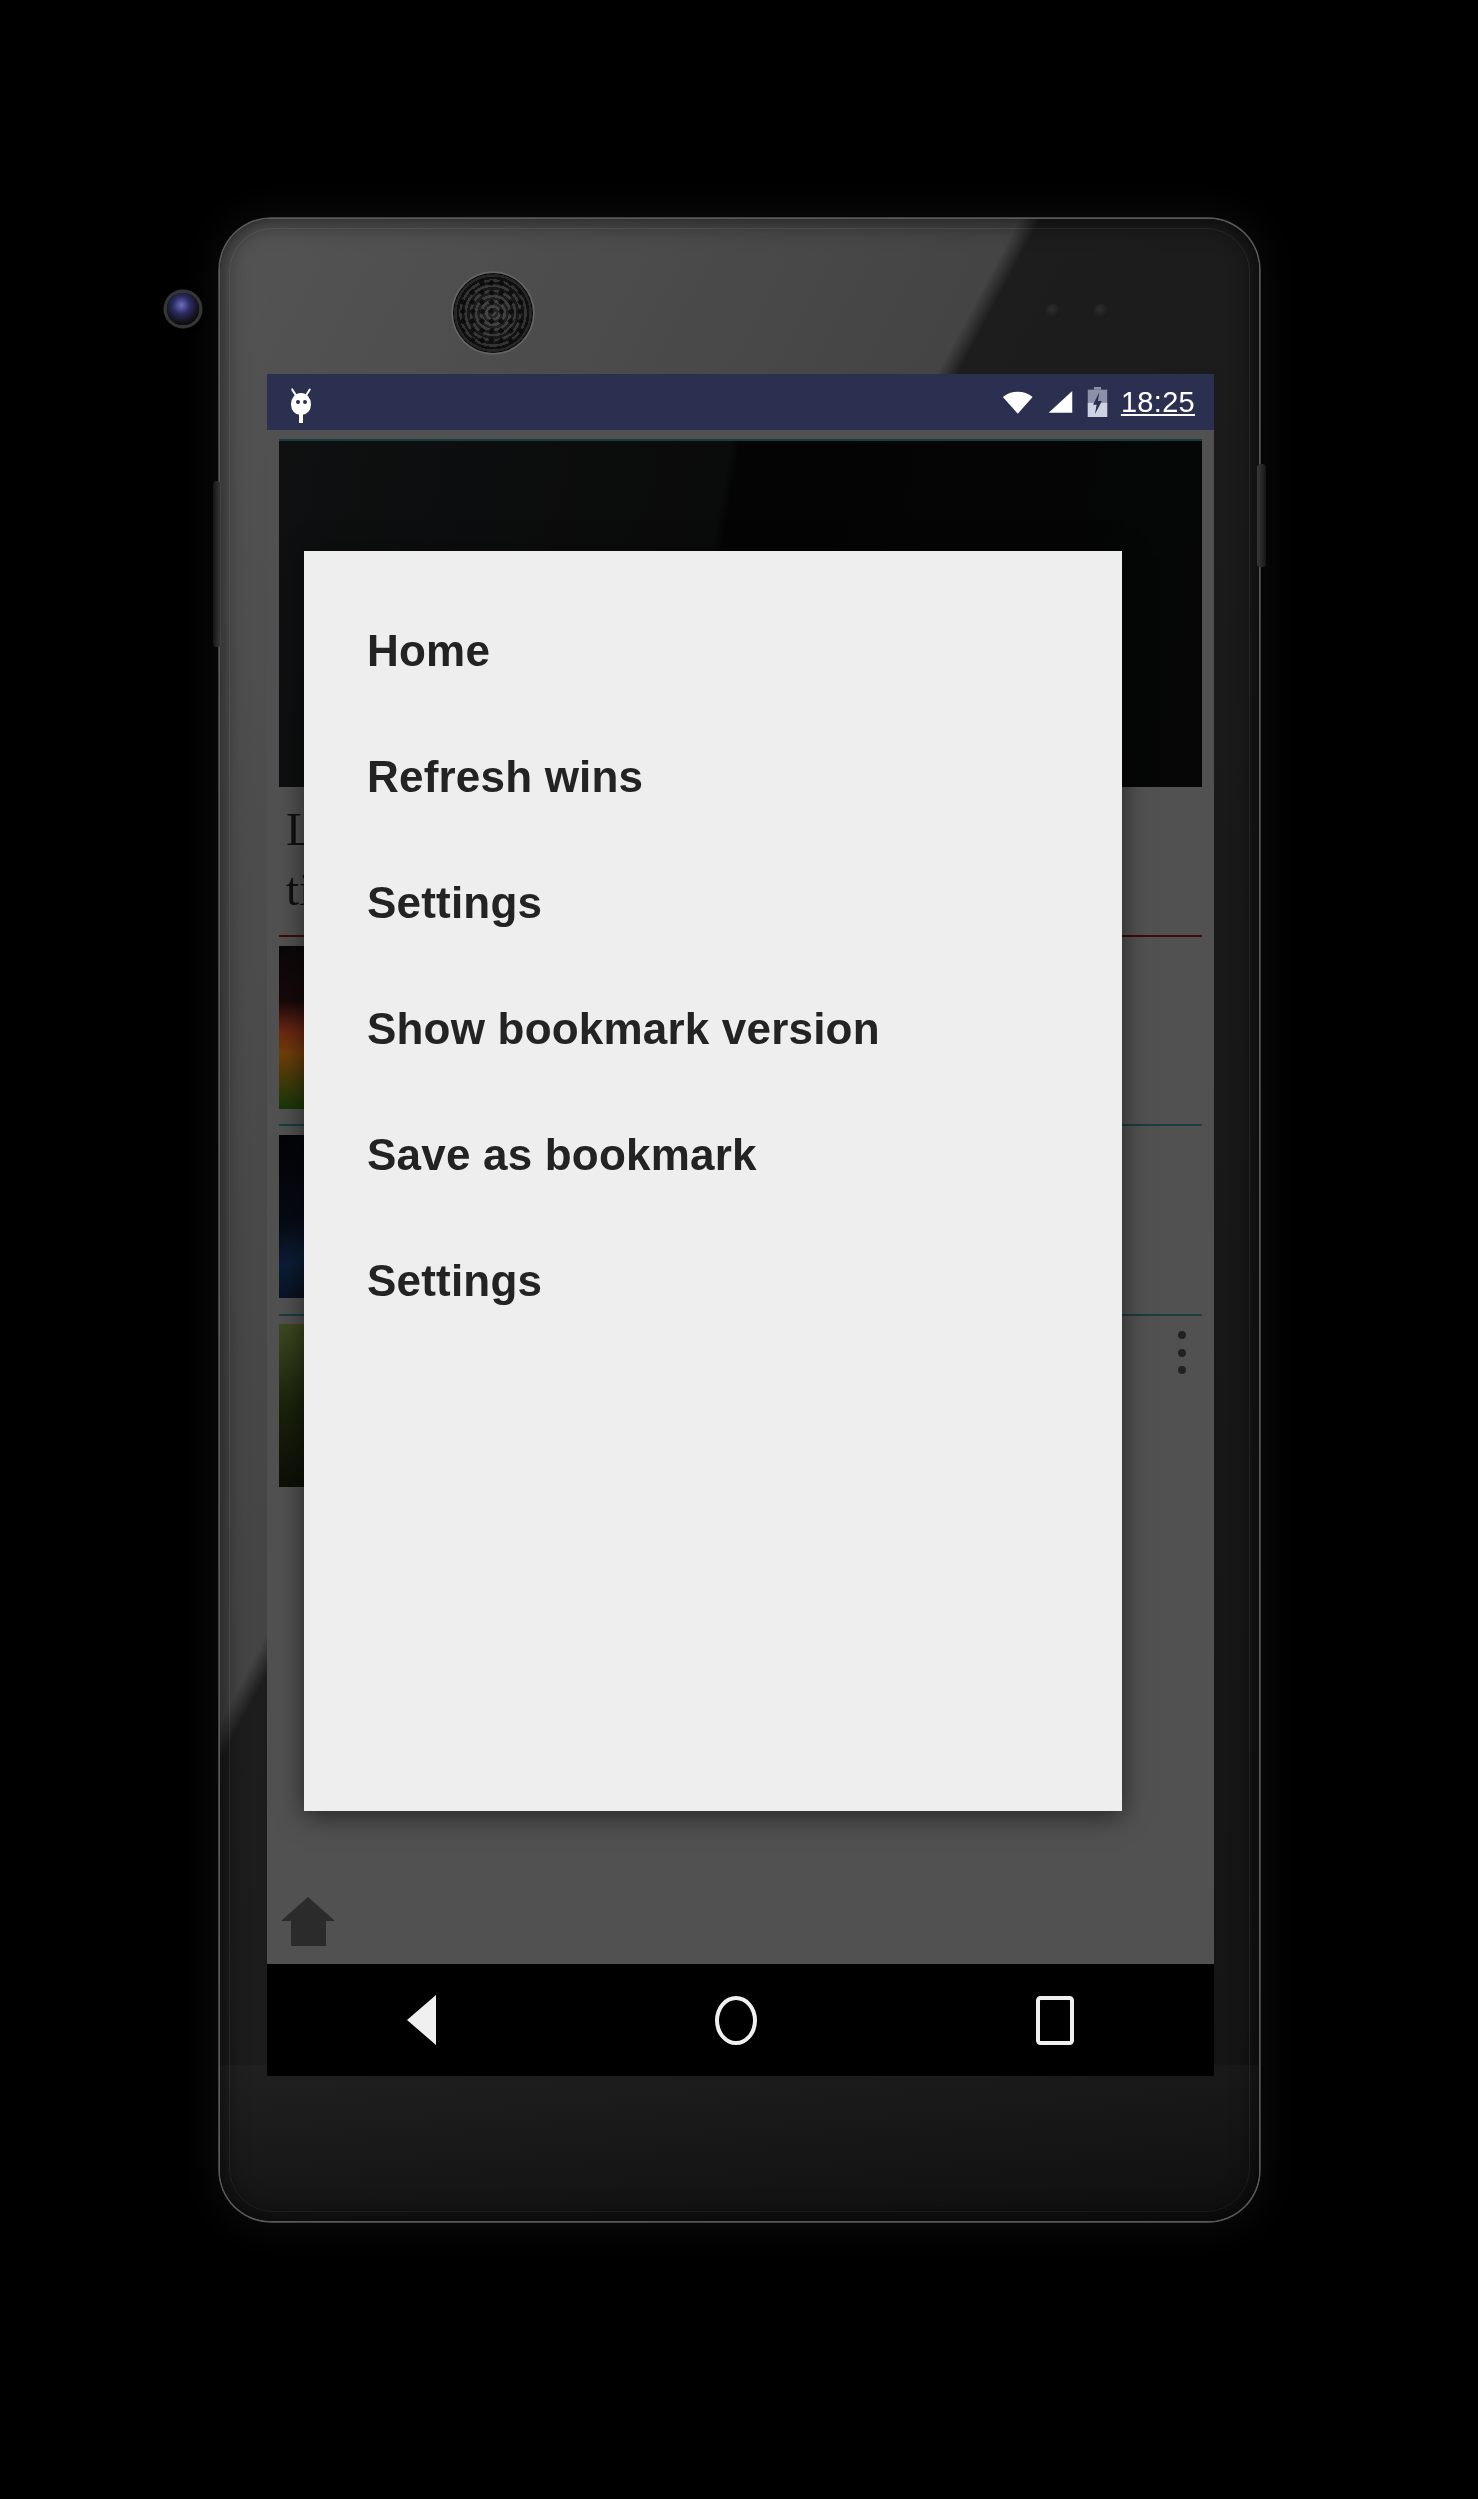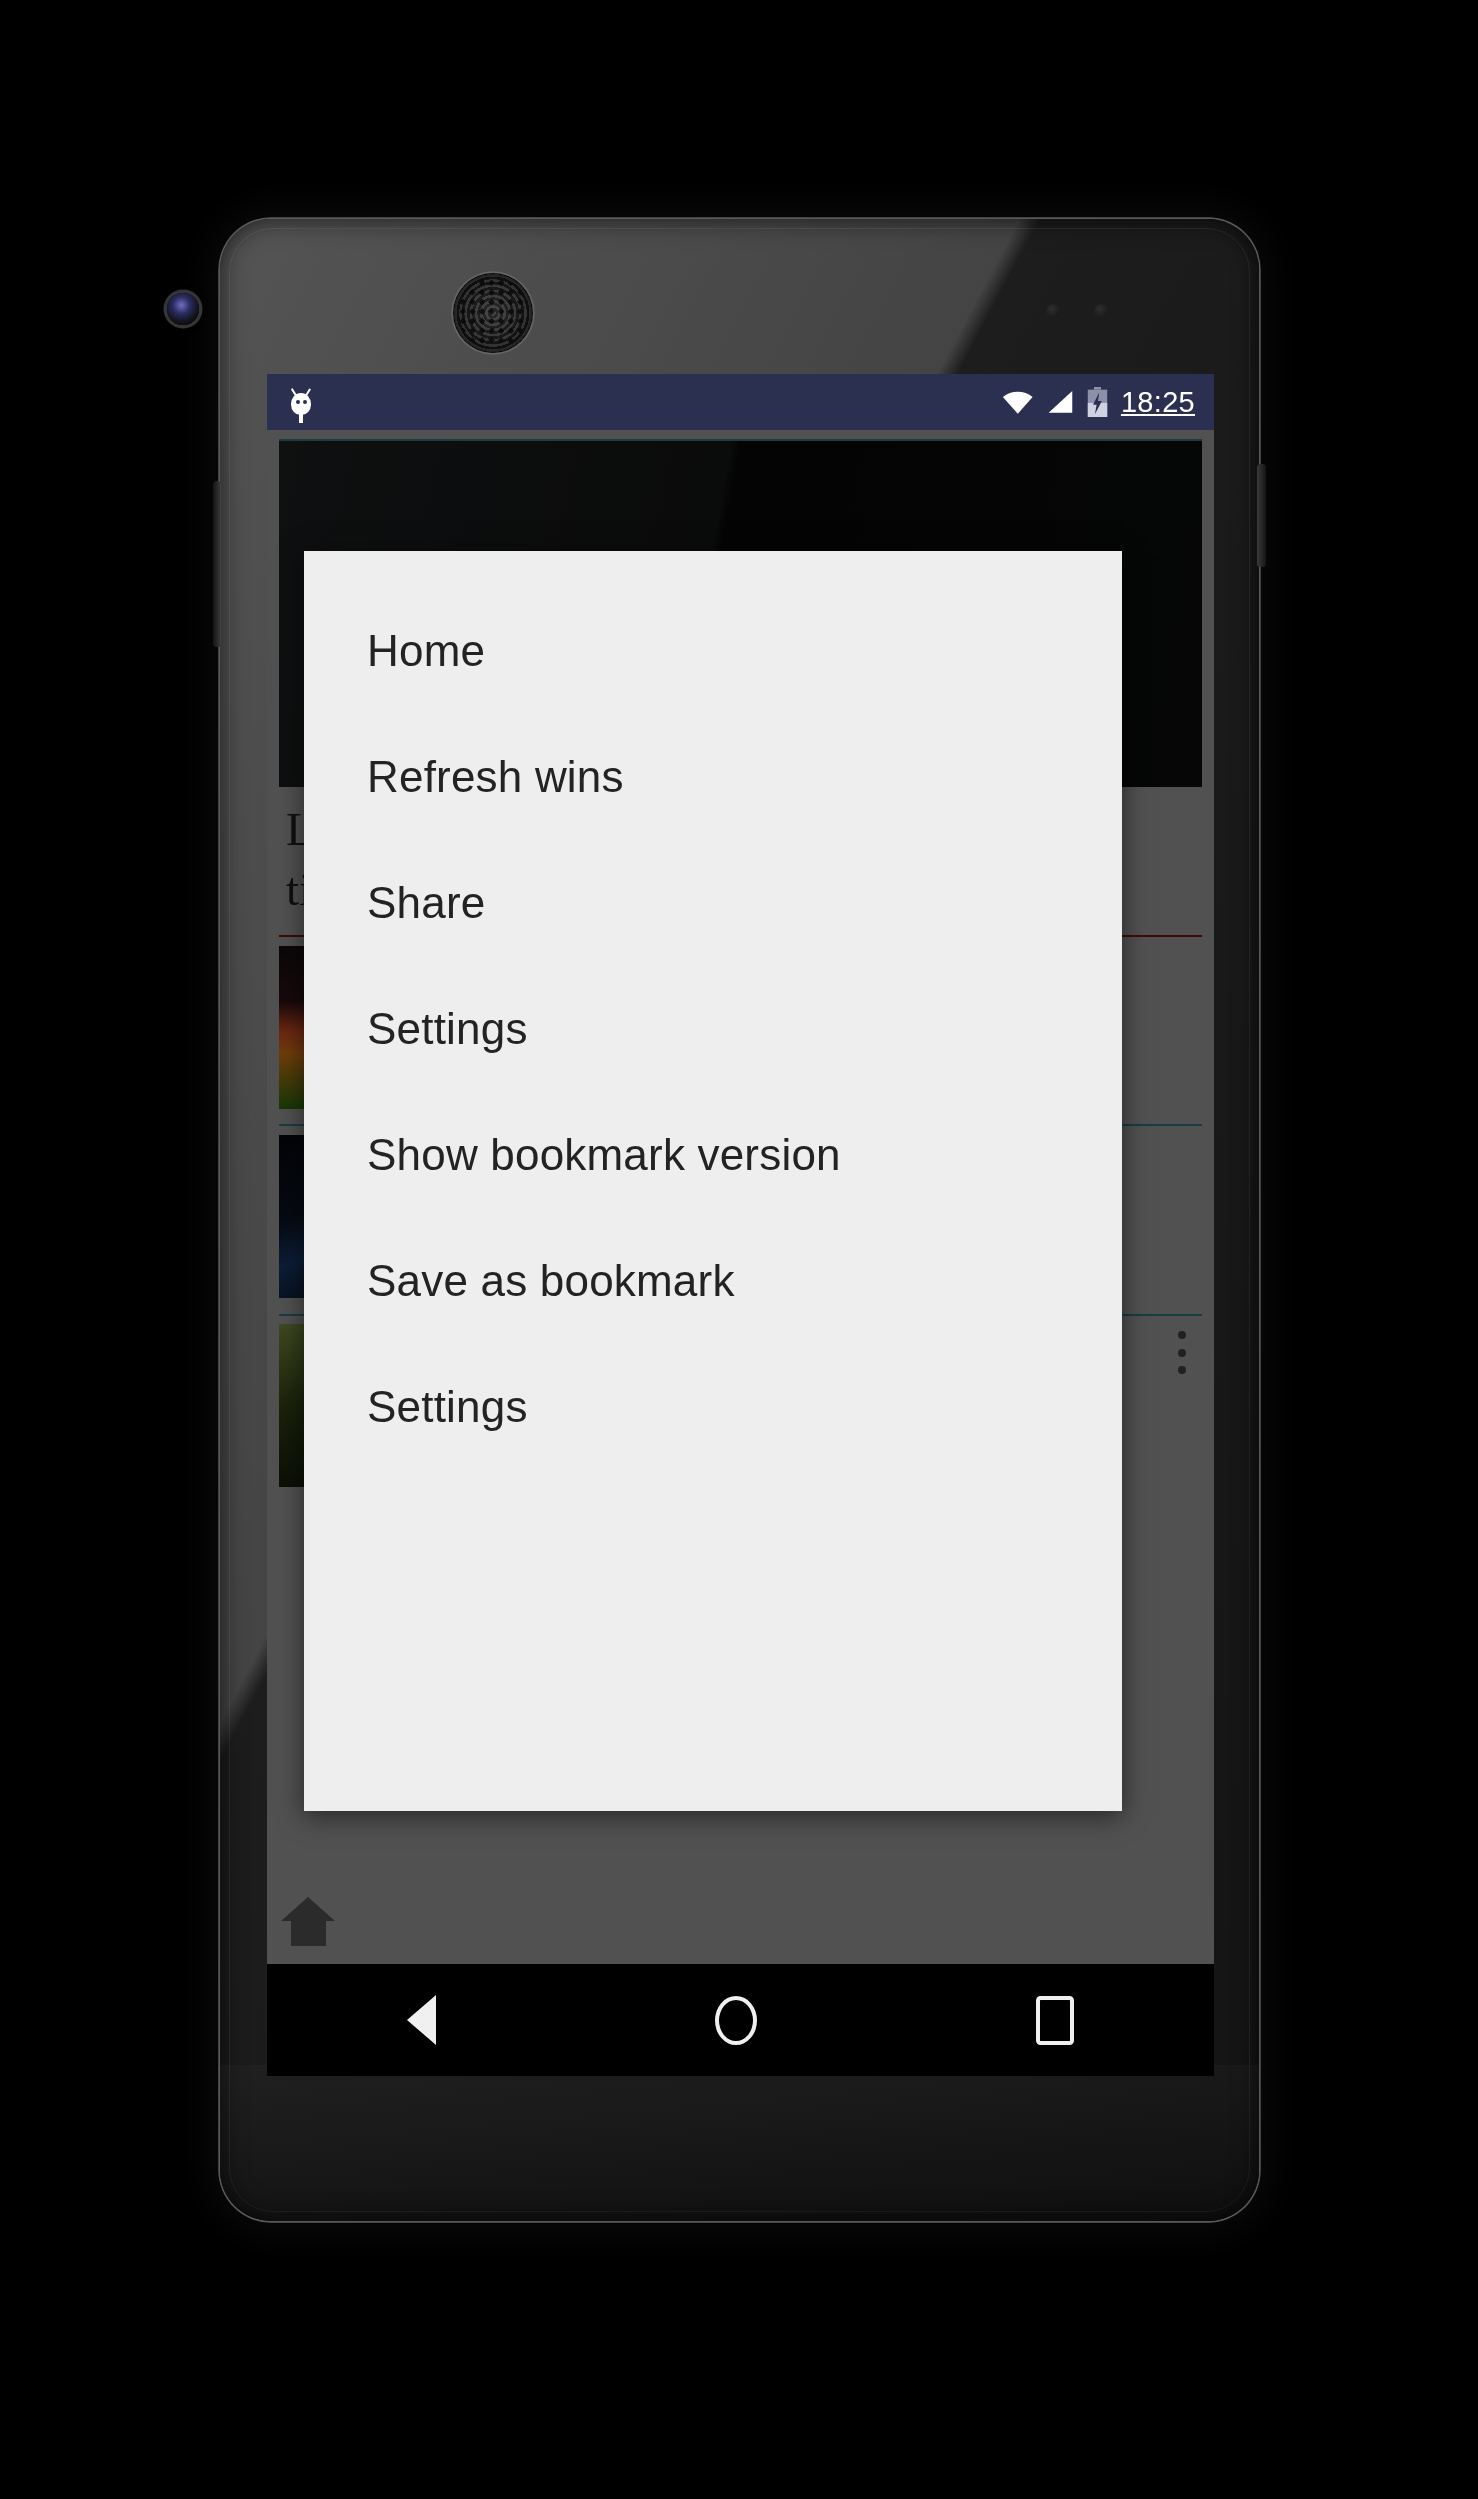--- a/index.html
+++ b/index.html
@@ -185,20 +185,21 @@
   }
 
   
   .dialog{
     position:absolute;
     left:37px; top:177px;
     width:818px; height:1260px;
     background:#eeeeee;
     box-shadow:0 5.2px 24.5px rgba(0,0,0,0.55);
     overflow:hidden;
+    font-weight:bold;
   }
   .menu-list{ padding:37px 0 0 0; }
   .menu-item{
     height:126px;
     display:flex; align-items:center;
     padding-left:63px;
     font-size:44px;
     color:#232323;
     font-family:"Liberation Sans", sans-serif;
     letter-spacing:0.2px;
@@ -336,21 +337,20 @@
           <div class="base"></div>
       </div>
     </div>
 
     <div class="scrim"></div>
 
     <div class="dialog">
       <div class="menu-list">
         <div class="menu-item">Home</div>
         <div class="menu-item">Refresh wins</div>
-        <div class="menu-item">Share</div>
         <div class="menu-item">Settings</div>
         <div class="menu-item">Show bookmark version</div>
         <div class="menu-item">Save as bookmark</div>
         <div class="menu-item">Settings</div>
       </div>
     </div>
 
     <div class="navbar">
       <div class="nav-back"></div>
       <div class="nav-home"></div>

